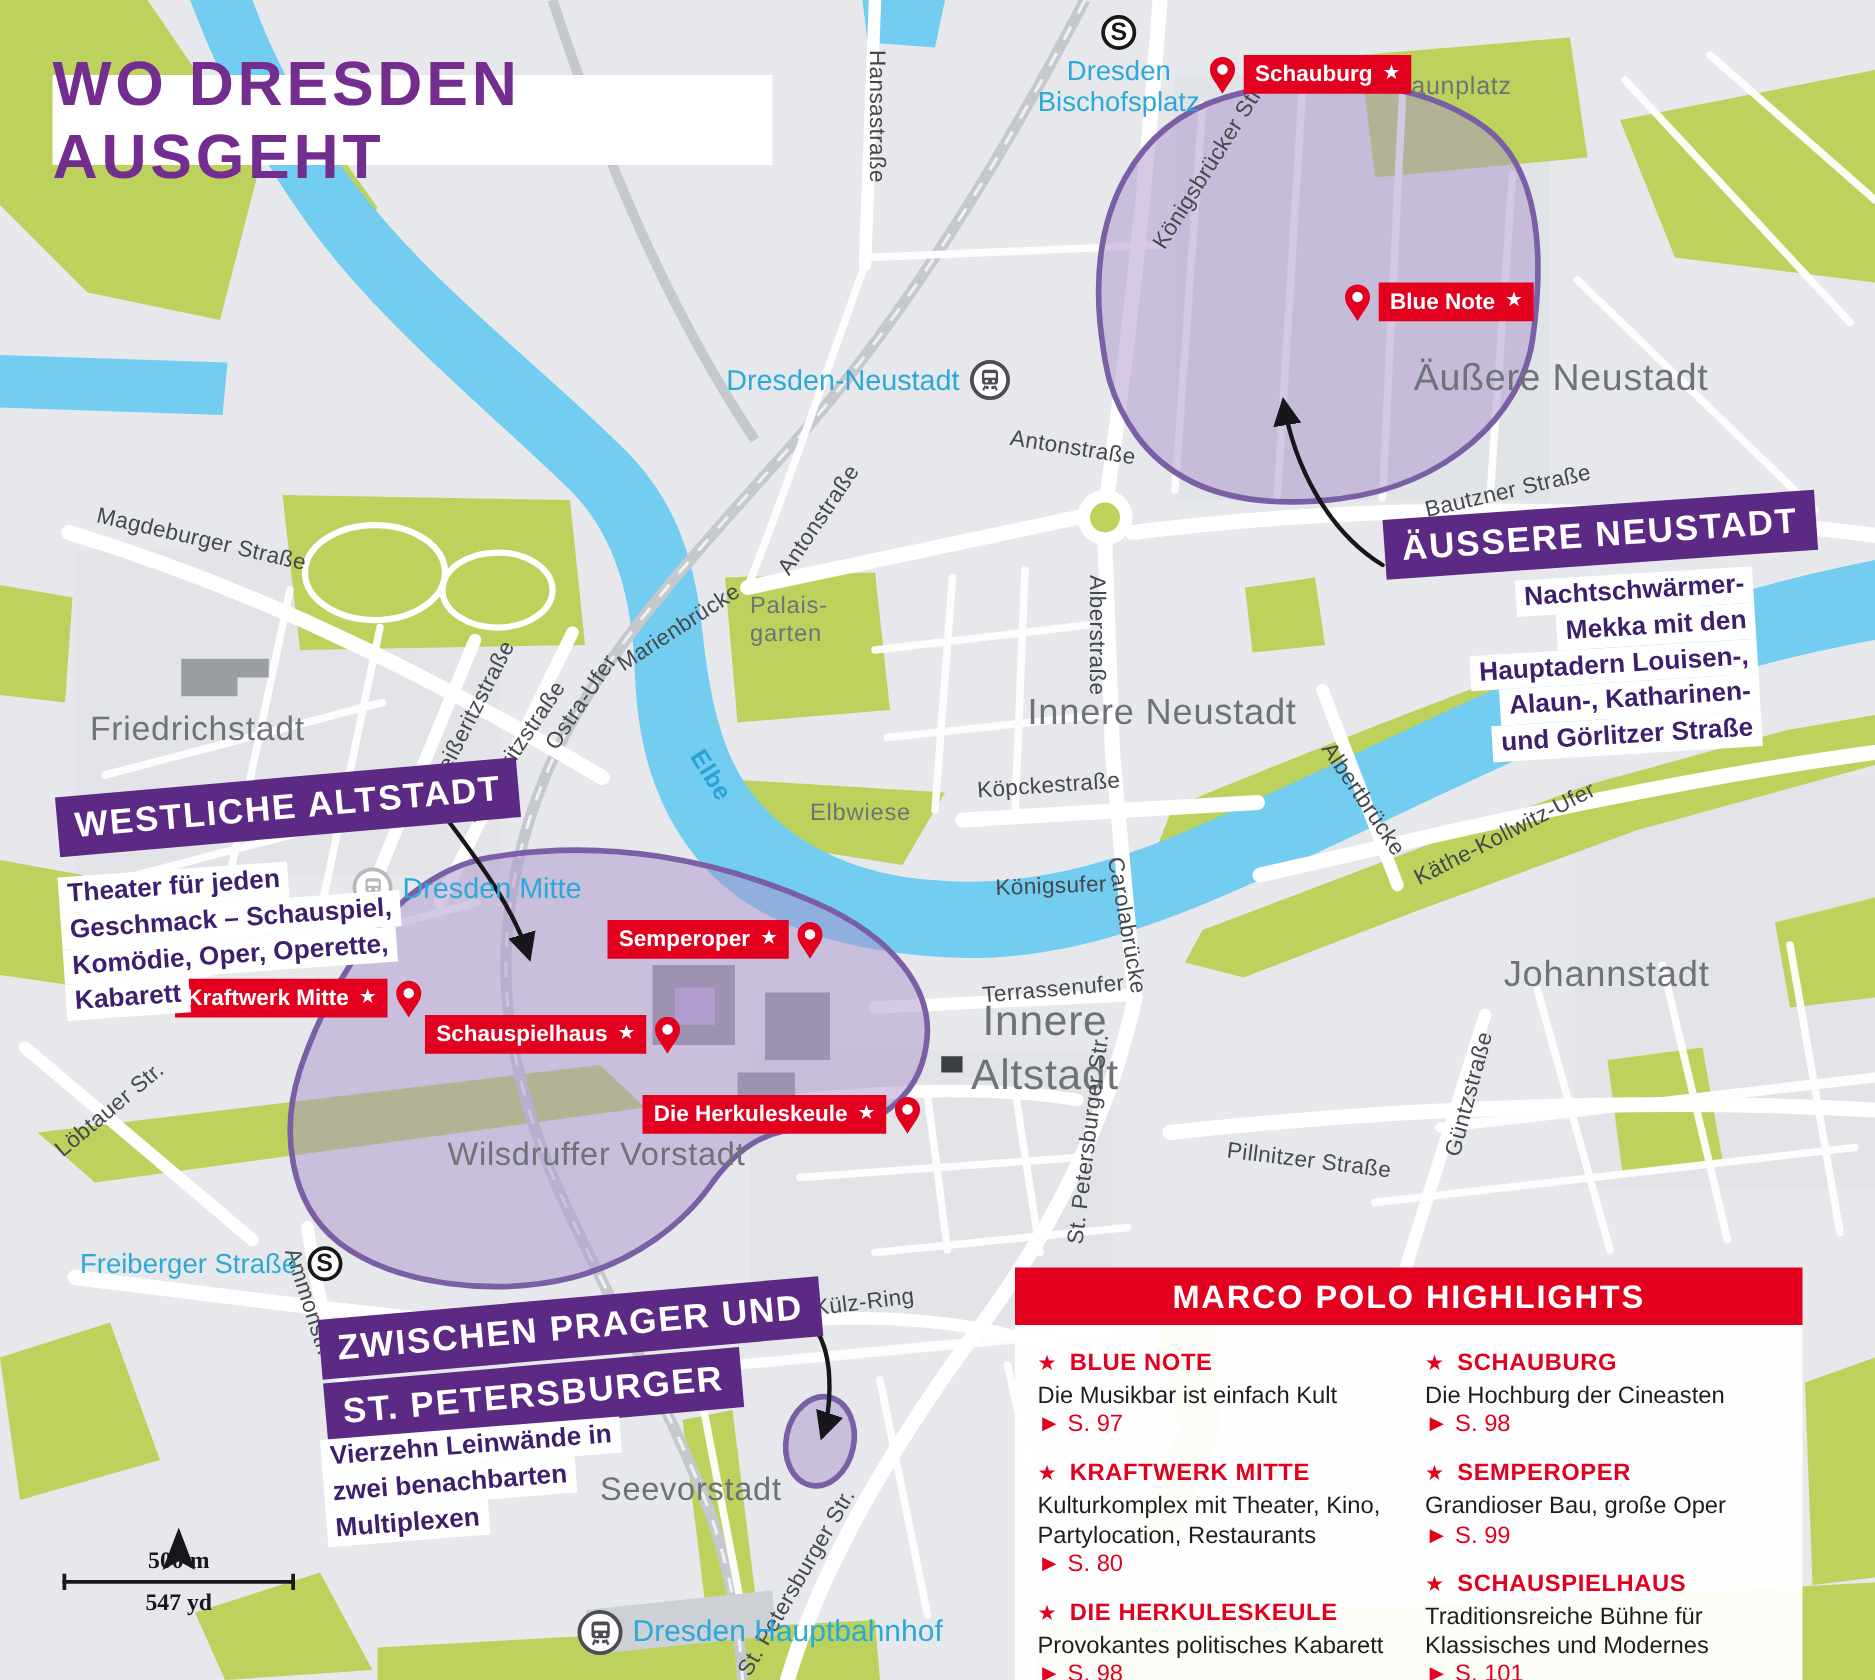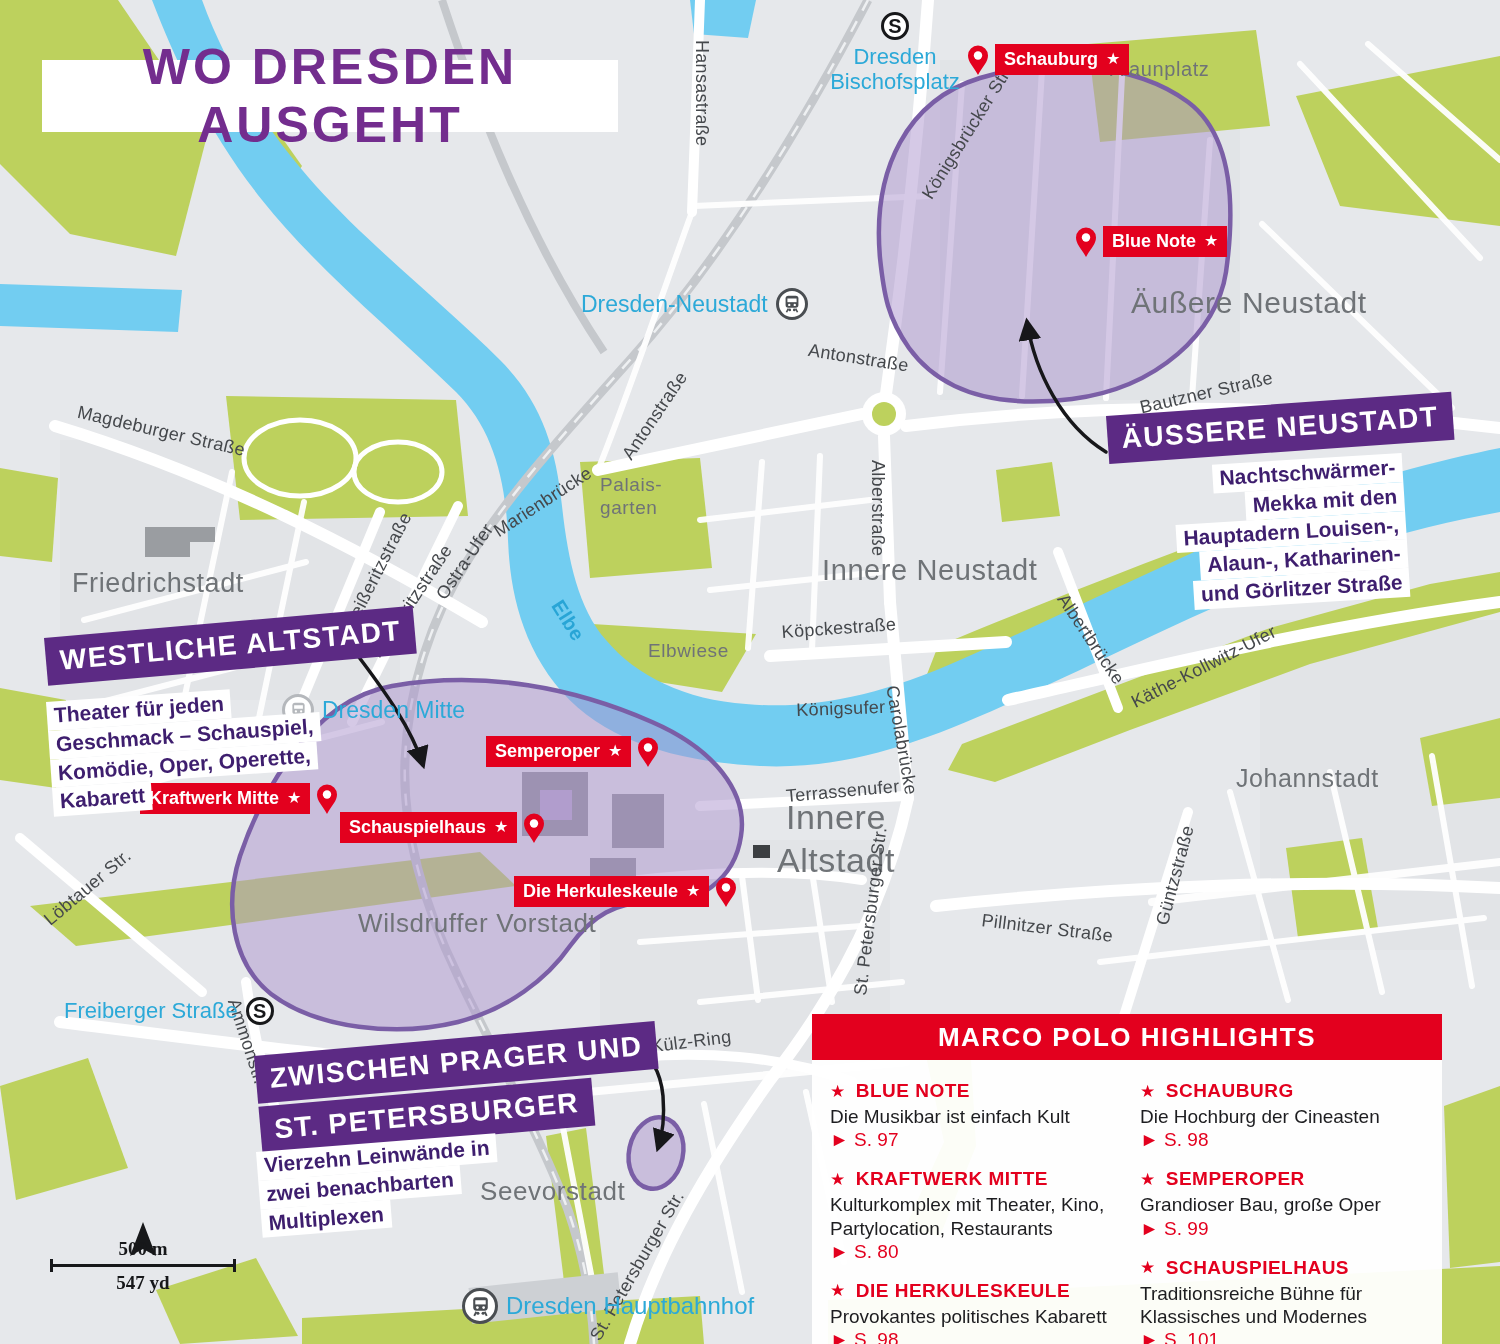--- a/index.html
+++ b/index.html
@@ -6,21 +6,21 @@
   #stage{position:relative;width:1500px;height:1344px;overflow:hidden;
          font-family:"Liberation Sans","DejaVu Sans",sans-serif;background:#e6e8eb;}
   #basemap{position:absolute;left:0;top:0;}
   .lbl{position:absolute;white-space:nowrap;}
   .district{color:#6f7377;letter-spacing:.6px;}
   .street{color:#45484c;font-size:18px;transform-origin:0 0;letter-spacing:.3px;}
   .water-label{color:#28a5d6;font-weight:700;}
   
   .title-box{position:absolute;left:42px;top:60px;width:576px;height:72px;background:#fff;
              display:flex;align-items:center;justify-content:center;}
-  .title-box span{font-size:50px;font-weight:800;letter-spacing:3px;color:#732d8e;text-align:center;}
+  .title-box span{font-size:50px;font-weight:800;letter-spacing:3px;color:#732d8e;}
   
   .banner{position:absolute;transform-origin:0 0;}
   .banner .strip{display:table;background:#5c2a84;color:#fff;font-weight:700;font-size:28px;
                  letter-spacing:1.5px;padding:8px 14px;margin-bottom:3px;}
   
   .desc{position:absolute;transform-origin:0 0;font-weight:700;font-size:21px;color:#3e1e6e;line-height:1.18;}
   .desc .line{display:table;background:#fff;padding:2px 7px;}
   .desc.right .line{margin-left:auto;}
   
   .poi{position:absolute;display:flex;align-items:flex-start;gap:5px;}
@@ -208,21 +208,21 @@
   </g>
 </svg>
 
 <div class="title-box">
   <span>WO DRESDEN AUSGEHT</span>
 </div>
 
 <span class="lbl district" style="left:1131px;top:286px;font-size:30px">Äußere Neustadt</span>
 <span class="lbl district" style="left:822px;top:554px;font-size:29px">Innere Neustadt</span>
 <span class="lbl district" style="left:72px;top:568px;font-size:27px">Friedrichstadt</span>
-<span class="lbl district" style="left:1236px;top:764px;font-size:25px">Johannstadt</span>
+<span class="lbl district" style="left:1203px;top:764px;font-size:29px">Johannstadt</span>
 <span class="lbl district" style="left:358px;top:908px;font-size:26px">Wilsdruffer Vorstadt</span>
 <span class="lbl district" style="left:480px;top:1176px;font-size:26px">Seevorstadt</span>
 <span class="lbl district" style="left:756px;top:796px;font-size:34px;width:160px;white-space:normal;text-align:center;line-height:1.25">Innere Altstadt</span>
 <span class="lbl district" style="left:1110px;top:58px;font-size:20px">Alaunplatz</span>
 <span class="lbl district" style="left:648px;top:640px;font-size:19px">Elbwiese</span>
 <span class="lbl district" style="left:600px;top:474px;font-size:19px;width:74px;white-space:normal;line-height:1.2">Palais-garten</span>
 <div class="building-icon"></div>
 
 <span class="lbl street" style="left:712px;top:40px;transform:rotate(90deg)">Hansastraße</span>
 <span class="lbl street" style="left:918px;top:192px;transform:rotate(-58deg)">Königsbrücker Str.</span>

